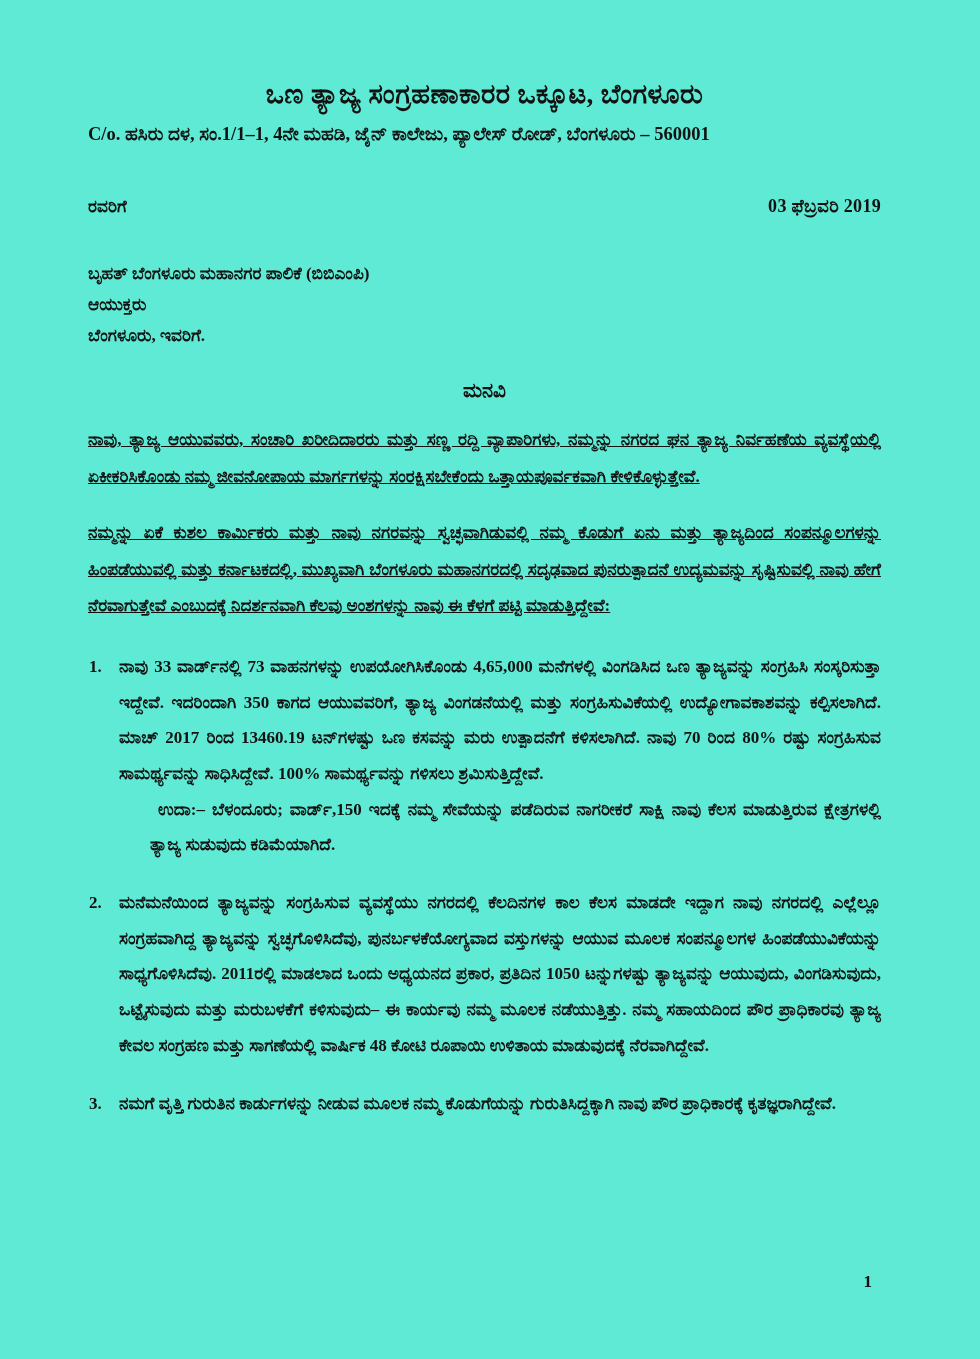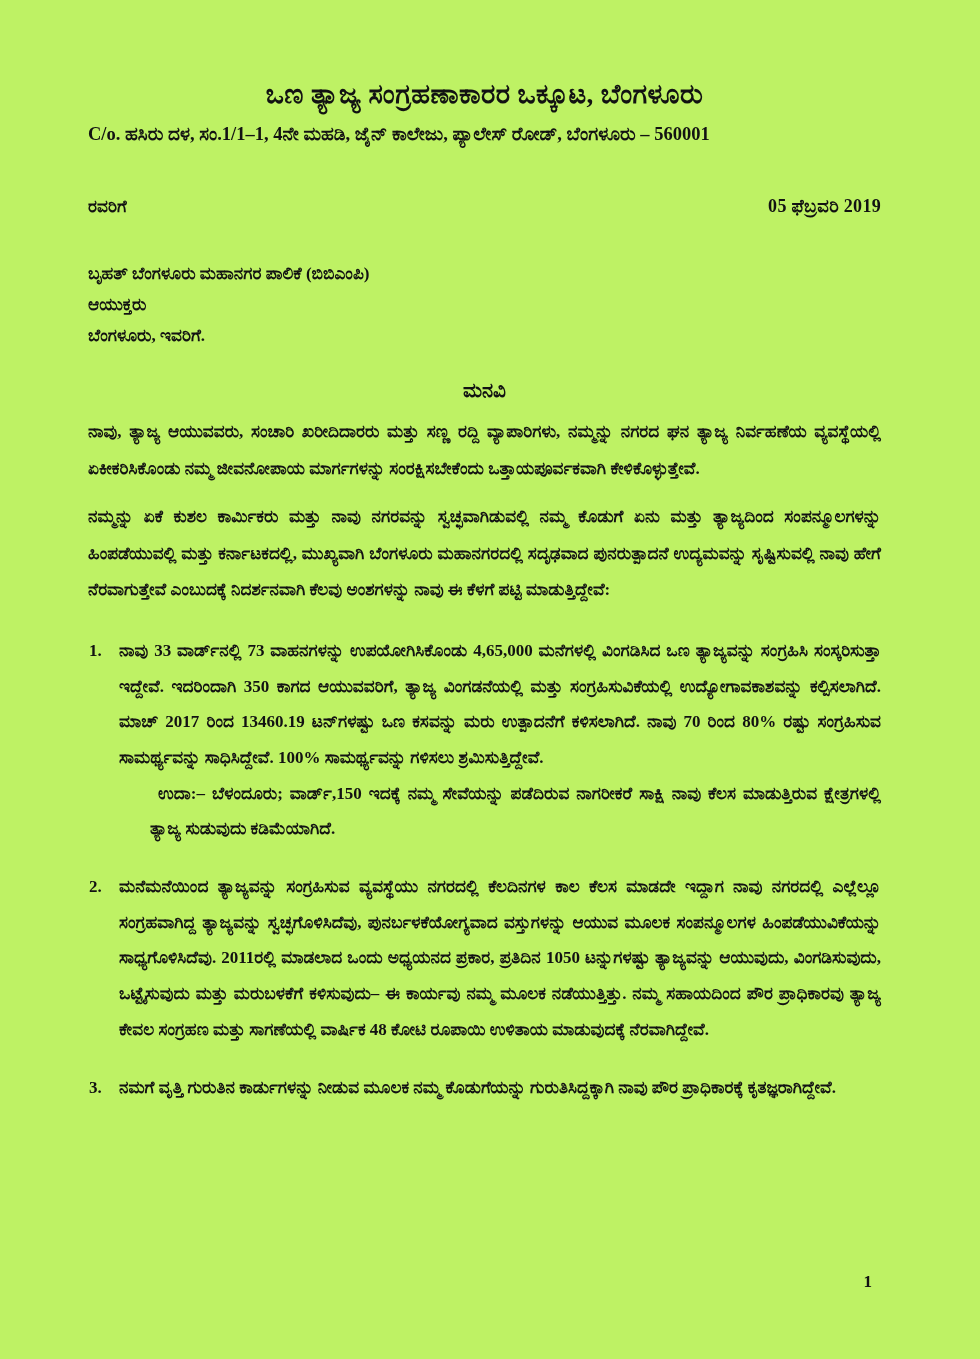--- a/index.html
+++ b/index.html
@@ -7,21 +7,21 @@
   body {
     width: 980px; height: 1359px;
     font-family: "Liberation Serif", "DejaVu Serif", serif;
     color: #121212;
     overflow: hidden;
   }
   .page {
     position: relative;
     width: 980px; height: 1359px;
     padding: 78px 99px 0 88px;
-    background: #bef264;
+    background: #5eead4;
     overflow: hidden;
   }
   .doc-title {
     text-align: center;
     font-size: 27px;
     font-weight: bold;
     letter-spacing: 0.4px;
     line-height: 1.2;
   }
   .doc-address {
@@ -50,21 +50,22 @@
     text-align: center;
     font-size: 20px;
     font-weight: bold;
     margin-top: 28px;
   }
   .para {
     font-size: 17px;
     font-weight: bold;
     text-align: justify;
     line-height: 2.15;
-    margin-top: 12px;
+    margin-top: 20px;
+    text-decoration: underline;
   }
   .list { margin-top: 24px; }
   .list-item {
     display: flex;
     align-items: flex-start;
     margin-top: 22px;
   }
   .li-num {
     flex: none;
     width: 31px;
@@ -101,21 +102,21 @@
 <body>
 
 <div class="page">
 
   <div class="doc-title">ಒಣ ತ್ಯಾಜ್ಯ ಸಂಗ್ರಹಣಾಕಾರರ ಒಕ್ಕೂಟ, ಬೆಂಗಳೂರು</div>
 
   <div class="doc-address">C/o. ಹಸಿರು ದಳ, ಸಂ.1/1–1, 4ನೇ ಮಹಡಿ, ಜೈನ್ ಕಾಲೇಜು, ಪ್ಯಾಲೇಸ್ ರೋಡ್, ಬೆಂಗಳೂರು – 560001</div>
 
   <div class="meta-row">
     <span class="salutation">ರವರಿಗೆ</span>
-    <span class="date">05 ಫೆಬ್ರವರಿ 2019</span>
+    <span class="date">03 ಫೆಬ್ರವರಿ 2019</span>
   </div>
 
   <div class="recipient">
     <div>ಬೃಹತ್ ಬೆಂಗಳೂರು ಮಹಾನಗರ ಪಾಲಿಕೆ (ಬಿಬಿಎಂಪಿ)</div>
     <div>ಆಯುಕ್ತರು</div>
     <div>ಬೆಂಗಳೂರು, ಇವರಿಗೆ.</div>
   </div>
 
   <div class="subject">ಮನವಿ</div>
 

